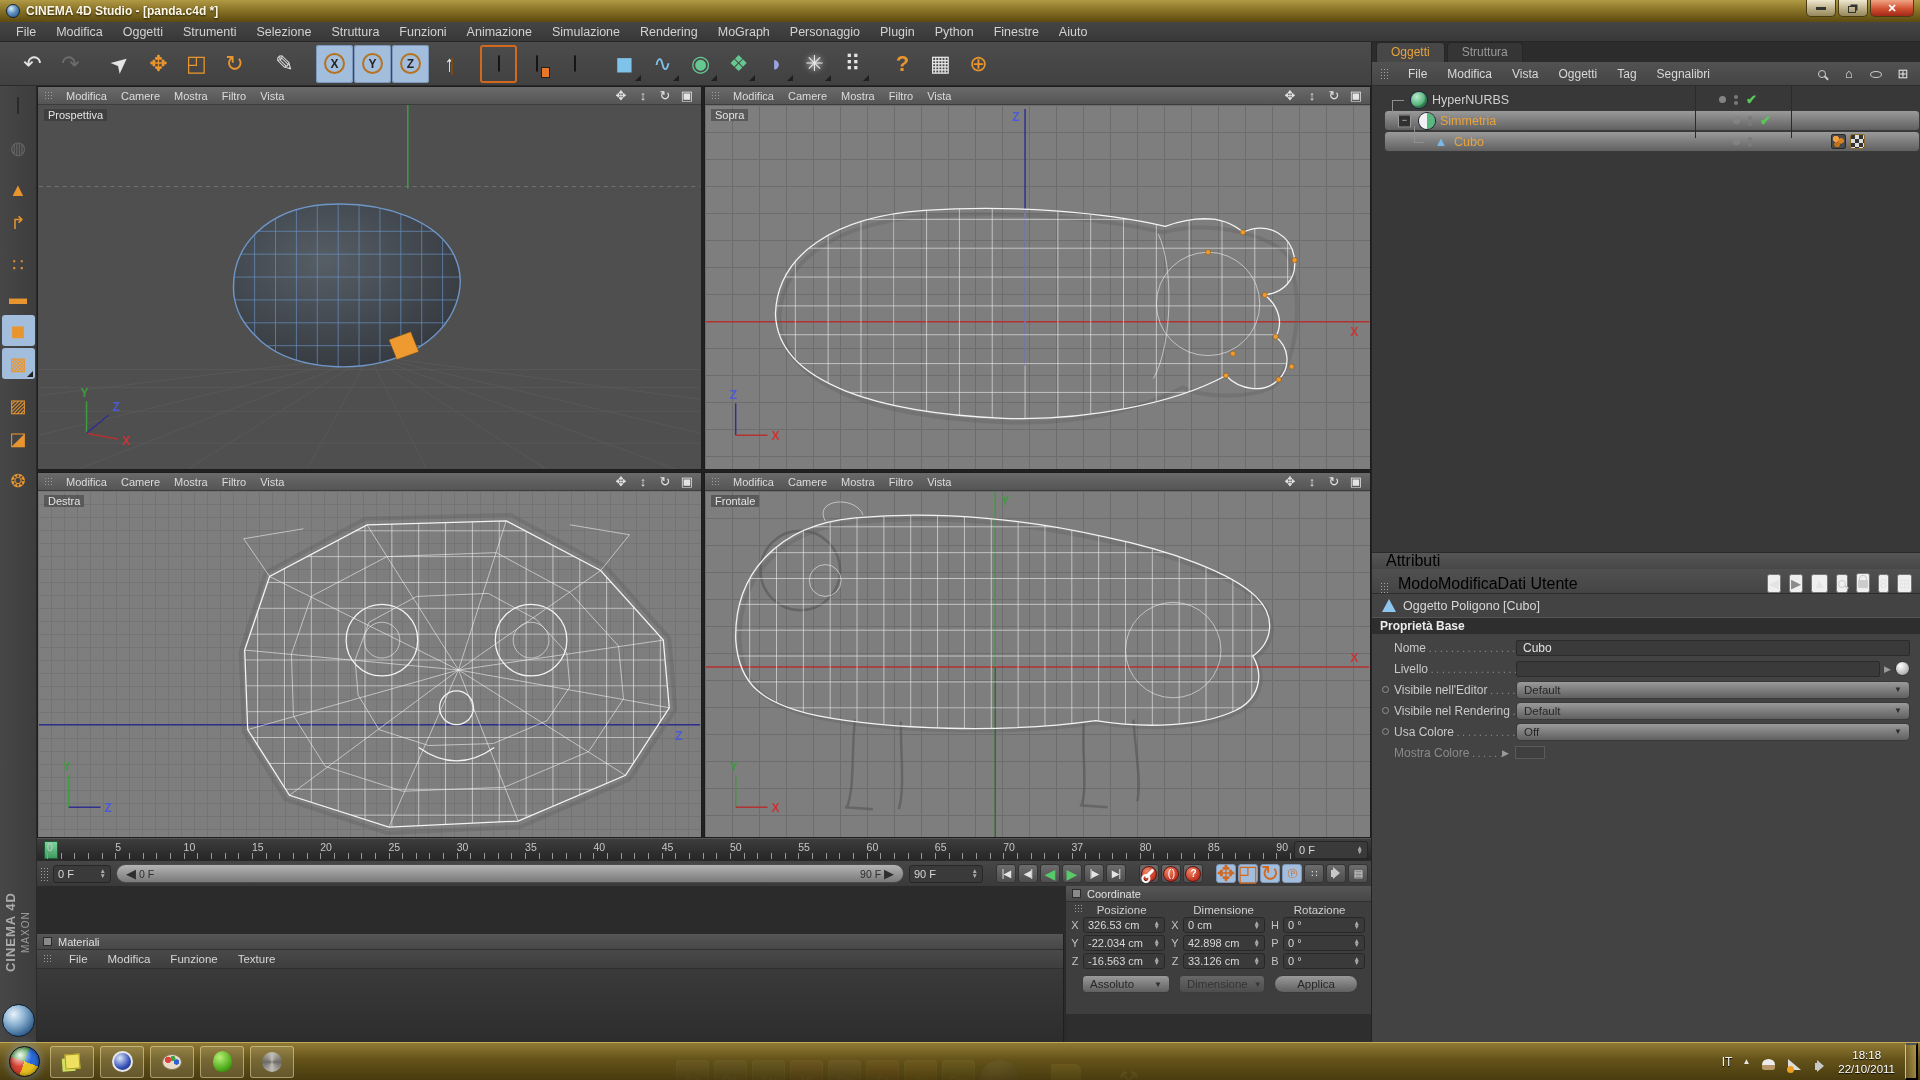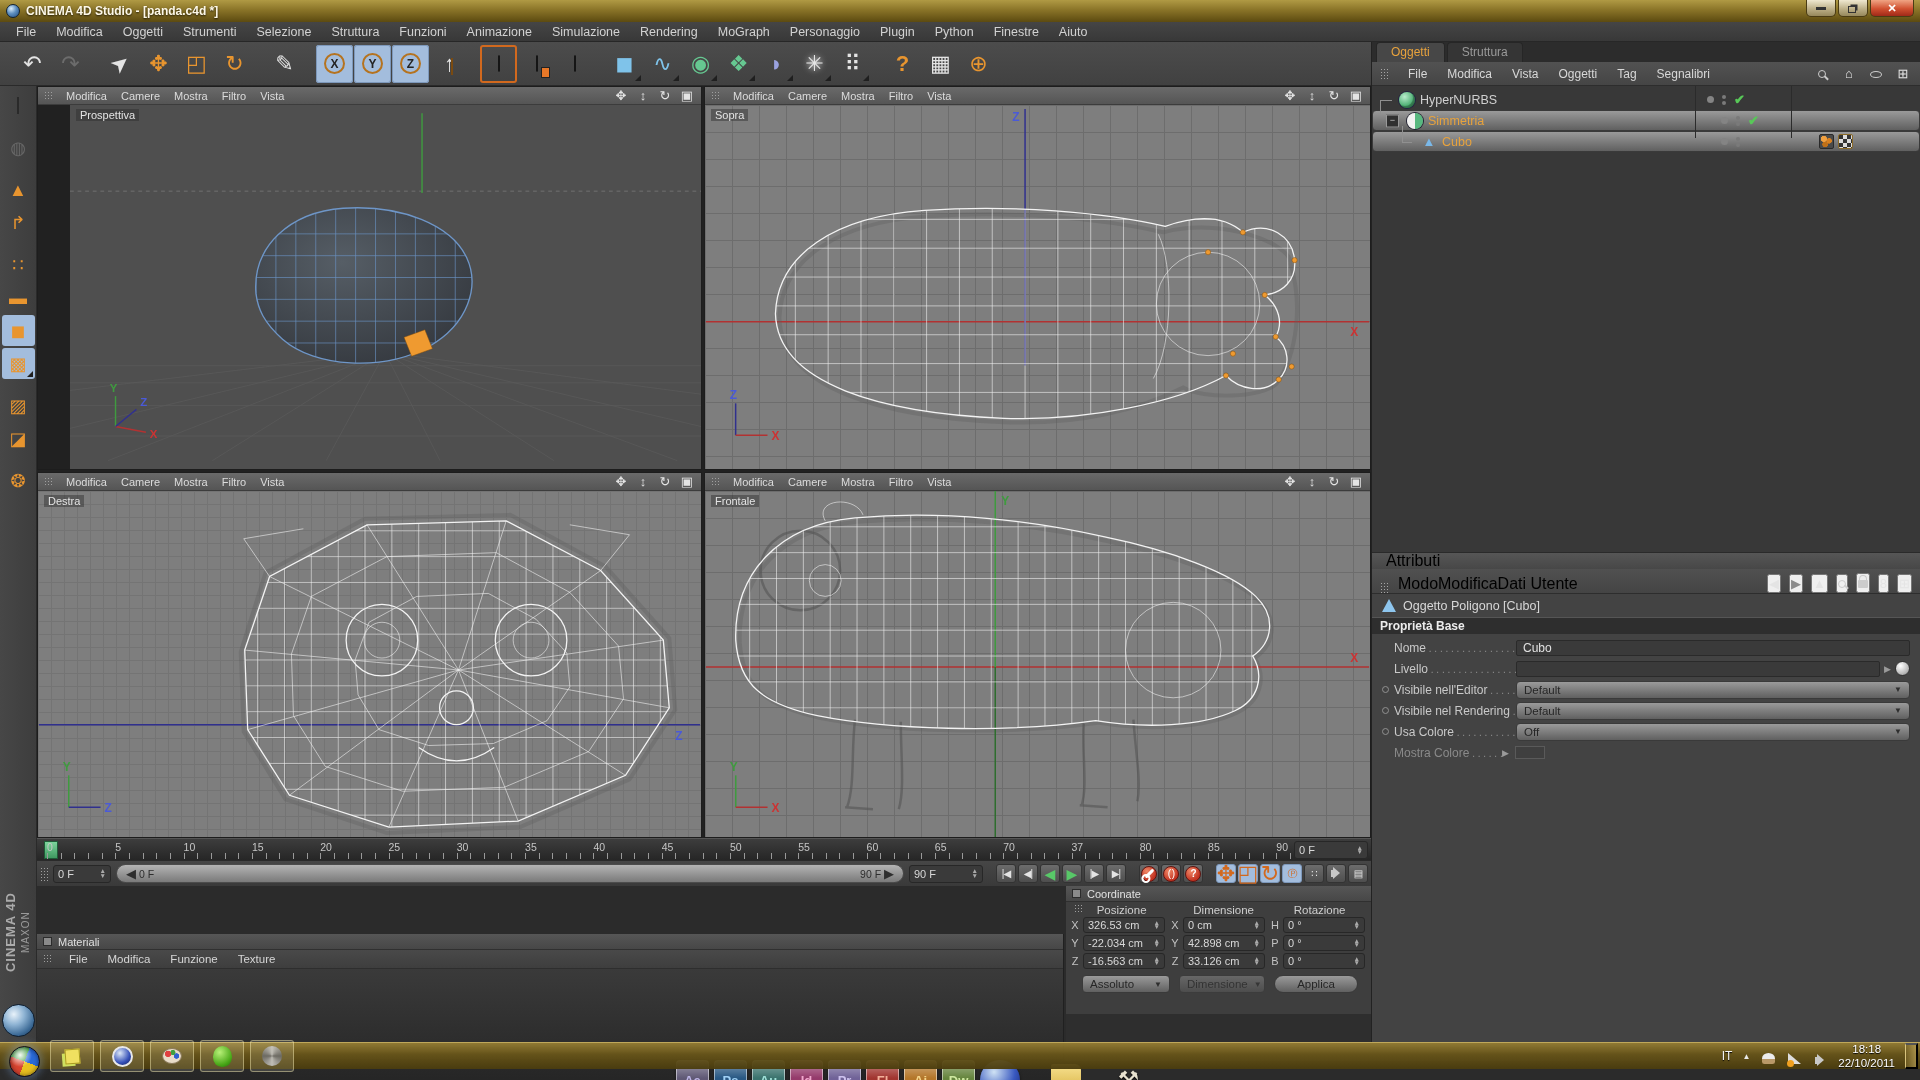--- a/index.html
+++ b/index.html
@@ -91,21 +91,21 @@
   .vp3 { left:667px; top:386px; width:667px; height:366px; }
   .vph { height:18px; background:linear-gradient(#6a6a6a,#555); border-bottom:1px solid #3c3c3c;
     display:flex; align-items:center; gap:2px; padding:0 6px; flex:none; }
   .vph .hnd { width:9px; height:10px; margin-right:4px;
     background:radial-gradient(circle,#9f9f9f 34%,transparent 38%) 0 0/3px 3px; }
   .vph .vmi { font-size:11px; color:#dcdcdc; padding:1px 7px; }
   .vph .vtools { margin-left:auto; display:flex; gap:6px; }
   .vph .vtools .vtb { width:16px; height:16px; border:0; background:transparent; display:flex; align-items:center; justify-content:center; }
   .vpcanvas { position:relative; flex:1; overflow:hidden; }
   .vplabel { position:absolute; left:6px; top:4px; font-size:11px; color:#e4e4e4; background:rgba(45,45,45,.45); padding:0 4px; z-index:5; }
-  .cv-persp { background:#4f4f4f;margin-left:32px; }
+  .cv-persp { background:#4f4f4f; }
   .grid27 { background-color:#7e7e7e;
     background-image:linear-gradient(#6d6d6d 1px,transparent 1px),linear-gradient(90deg,#6d6d6d 1px,transparent 1px),
       linear-gradient(#5c5c5c 1px,transparent 1px),linear-gradient(90deg,#5c5c5c 1px,transparent 1px);
     background-size:27px 27px,27px 27px,135px 135px,135px 135px; }
   .grid13 { background-color:#7e7e7e;
     background-image:linear-gradient(#747474 1px,transparent 1px),linear-gradient(90deg,#747474 1px,transparent 1px),
       linear-gradient(#5e5e5e 1px,transparent 1px),linear-gradient(90deg,#5e5e5e 1px,transparent 1px);
     background-size:13px 13px,13px 13px,65px 65px,65px 65px; }
   .vpsvg { position:absolute; left:0; top:0; width:100%; height:100%; }
   .wire { stroke:#f3f3f3; fill:none; stroke-width:1.3; }
@@ -192,21 +192,21 @@
   .omtab { padding:2px 14px 3px; font-size:12px; color:#9a9a9a; background:#353535; border-radius:4px 4px 0 0; border:1px solid #262626; border-bottom:none; }
   .omtab.active { background:#474747; color:#e8a33d; }
   .ommenu { height:24px; background:linear-gradient(#525252,#454545); display:flex; align-items:center; padding:0 8px; gap:2px; border-bottom:1px solid #2d2d2d; }
   .ommenu .hnd { width:10px; height:11px; margin-right:6px; background:radial-gradient(circle,#a5a5a5 34%,transparent 38%) 0 0/3px 3px; }
   .ommenu .vmi { font-size:12px; color:#d8d8d8; padding:1px 10px; }
   .omtools { margin-left:auto; display:flex; gap:9px; align-items:center; }
   .omtools .vtb { width:18px; height:18px; border:0; background:transparent; display:flex; align-items:center; justify-content:center; }
   .omtree { height:466px; background:#383838; padding-top:3px; position:relative; }
   .omtree::before, .omtree::after { content:""; position:absolute; top:0; bottom:414px; width:1px; background:#2b2b2b; }
   .omtree::before { left:323px; } .omtree::after { left:419px; }
-  .trow { height:21px; display:flex; align-items:flex-start; font-size:12.5px; color:#d0d0d0; }
+  .trow { height:21px; display:flex; align-items:flex-start; font-size:12.5px; color:#d0d0d0;margin-left:12px; }
   .trow .nm { width:323px; display:flex; align-items:center; height:100%; }
   .trow .st { width:96px; display:flex; align-items:center; justify-content:flex-start; gap:8px; padding-left:12px; height:100%; }
   .trow .tg { flex:1; display:flex; align-items:center; gap:4px; padding-left:8px; height:100%; }
   .trow.sel > .nm > .tlabel { color:#e8a33d; }
   .conn { width:14px; height:100%; position:relative; margin-left:8px; flex:none; }
   .conn.tee::before { content:""; position:absolute; left:0; top:50%; width:12px; height:1px; background:#909090; }
   .conn.tee::after { content:""; position:absolute; left:0; top:50%; width:1px; height:14px; background:#909090; }
   .conn.box::before { content:"−"; position:absolute; left:-2px; top:50%; transform:translateY(-50%); width:11px; height:11px;
     border:1px solid #999; background:#303030; color:#ccc; font-size:9px; line-height:9px; text-align:center; }
   .conn.elbow { margin-left:22px; }
@@ -257,21 +257,21 @@
   .dock { position:absolute; left:676px; top:1020px; display:flex; align-items:flex-end; gap:5px; z-index:3; }
   .dk { width:33px; height:40px; border-radius:4px; border:1px solid rgba(255,255,255,.5);
     background:linear-gradient(rgba(255,255,255,.45),rgba(255,255,255,.05) 45%),var(--bg,#666);
     display:flex; align-items:center; justify-content:center; box-shadow:0 1px 3px rgba(0,0,0,.5);margin-top:40px; }
   .dk .dklbl { font-size:13px; font-weight:bold; color:var(--fg,#eee); }
   .dk.k-sphere { width:40px; height:40px; border-radius:50%; border:none;
     background:radial-gradient(circle at 35% 30%,#cfe2f4,#3858c0 55%,#101a60); }
   .dk.k-folder { width:30px; height:36px; border:none; box-shadow:none; background:linear-gradient(#f8e292,#cfa62e); border-radius:2px 6px 2px 2px; margin-left:26px; }
   .dk.k-hammer { border:none; background:none; box-shadow:none; margin-left:26px; }
   .dk.k-hammer::after { content:"⚒"; color:#e8e2d0; font-size:24px; text-shadow:0 1px 2px #000; }
-  .taskbar { position:absolute; left:0; top:1042px; width:1920px; height:27px; z-index:4;
+  .taskbar { position:absolute; left:0; top:1042px; width:1920px; height:38px; z-index:4;
     background:linear-gradient(rgba(158,132,52,.88),rgba(104,85,24,.93) 45%,rgba(74,60,14,.96));
     border-top:1px solid rgba(220,195,110,.8); display:flex; align-items:center; }
   .orb { position:absolute; left:9px; top:3px; width:31px; height:31px; border-radius:50%; border:1px solid #112;
     background:radial-gradient(circle at 35% 28%,rgba(255,255,255,.95),rgba(255,255,255,0) 42%),
       conic-gradient(from 200deg,#d84430 0 25%,#3a9c3a 0 50%,#2a6ad8 0 75%,#e8c020 0);
     box-shadow:0 0 9px 2px rgba(140,190,255,.35), inset 0 0 5px rgba(0,0,0,.55); }
   .pins { display:flex; gap:6px; margin-left:50px; }
   .pinbtn { width:44px; height:32px; border:1px solid rgba(250,240,180,.45); border-radius:3px;
     background:rgba(255,252,230,.13); display:flex; align-items:center; justify-content:center; }
   .pic { display:block; }

